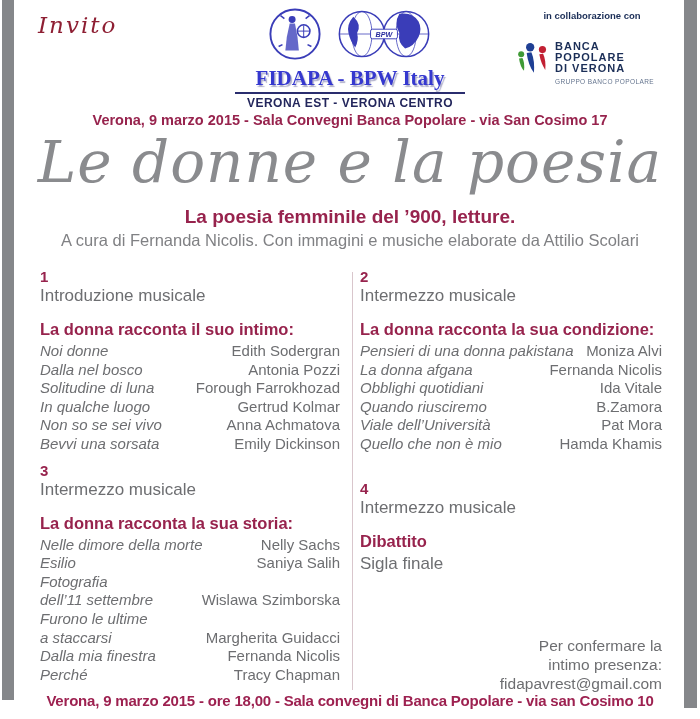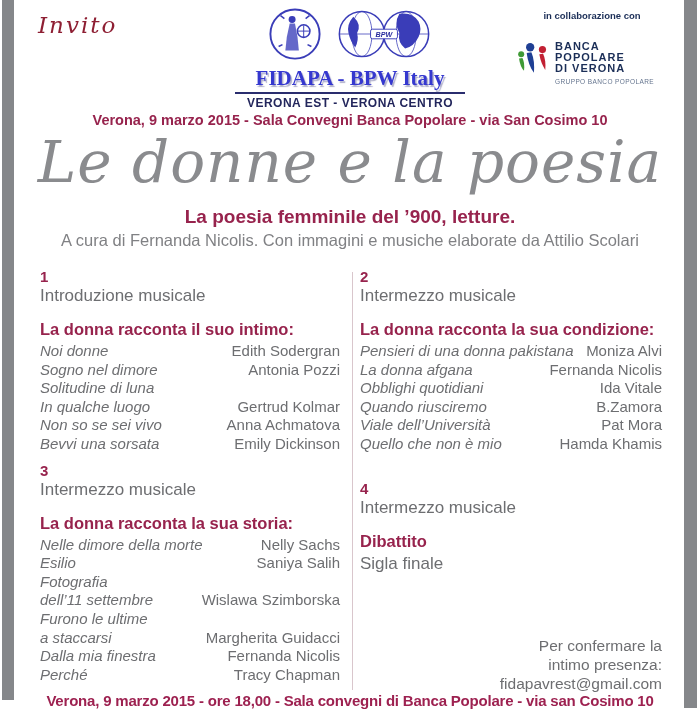--- a/index.html
+++ b/index.html
@@ -141,41 +141,42 @@
       </span>
       <div id="bank-text">
         <div class="bank-line">BANCA</div>
         <div class="bank-line">POPOLARE</div>
         <div class="bank-line">DI VERONA</div>
         <div id="bank-sub">GRUPPO BANCO POPOLARE</div>
       </div>
     </div>
   </div>
 
-  <div id="date-line">Verona, 9 marzo 2015 - Sala Convegni Banca Popolare - via San Cosimo 10</div>
+  <div id="date-line">Verona, 9 marzo 2015 - Sala Convegni Banca Popolare - via San Cosimo 17</div>
   <div id="main-title">Le donne e la poesia</div>
   <div id="subtitle">La poesia femminile del ’900, letture.</div>
   <div id="byline">A cura di Fernanda Nicolis. Con immagini e musiche elaborate da Attilio Scolari</div>
 
   <div id="divider"></div>
 
   <div id="col-left" class="col">
     <div class="sec-num">1</div>
     <div class="sec-label">Introduzione musicale</div>
     <div class="sec-heading">La donna racconta il suo intimo:</div>
     <div class="row">
         <span class="t">Noi donne</span>
         <span class="a">Edith Sodergran</span>
       </div>
     <div class="row">
-        <span class="t">Sogno nel dimore</span>
+        <span class="t">Dalla nel bosco</span>
         <span class="a">Antonia Pozzi</span>
       </div>
     <div class="row">
         <span class="t">Solitudine di luna</span>
+        <span class="a">Forough Farrokhozad</span>
       </div>
     <div class="row">
         <span class="t">In qualche luogo</span>
         <span class="a">Gertrud Kolmar</span>
       </div>
     <div class="row">
         <span class="t">Non so se sei vivo</span>
         <span class="a">Anna Achmatova</span>
       </div>
     <div class="row">

